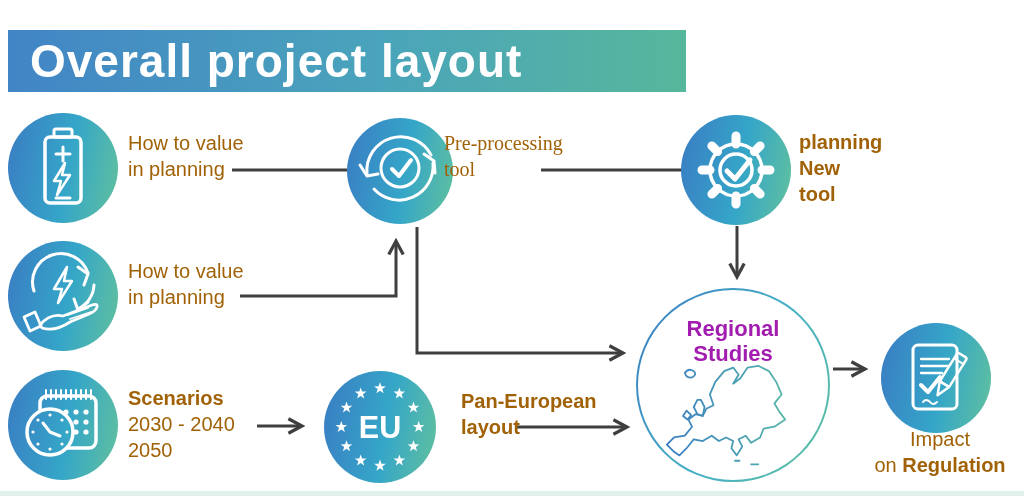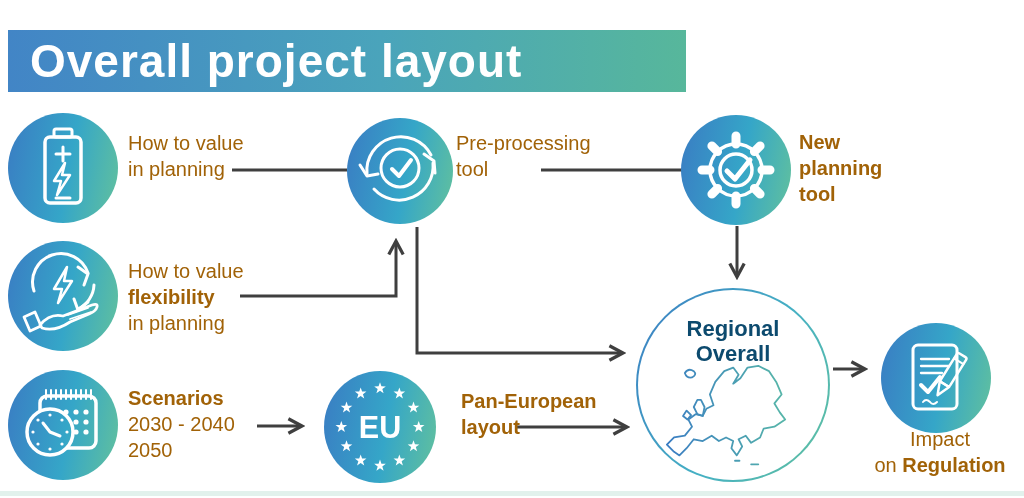--- a/index.html
+++ b/index.html
@@ -22,21 +22,21 @@
   .label{position:absolute;font-size:20px;line-height:26px;color:#a16207;}
   .b{font-weight:bold;}
   .center{text-align:center;}
 
   
   .big-ring{position:absolute;left:636px;top:288px;width:194px;height:194px;border-radius:50%;
             background:linear-gradient(120deg,#3a7cc3,#45b0c4 55%,#62c19d);padding:0;}
   .big-ring .inner{position:absolute;left:2px;top:2px;right:2px;bottom:2px;border-radius:50%;
             background:#ffffff;}
   .big-ring .caption{position:absolute;left:0;top:26px;width:100%;text-align:center;
-            font-size:22px;line-height:25px;font-weight:bold;color:#0c4a6e;}
+            font-size:22px;line-height:25px;font-weight:bold;color:#a21caf;}
   .map{position:absolute;left:20px;top:74px;width:154px;height:112px;}
 
   .overlay{position:absolute;left:0;top:0;width:1024px;height:498px;pointer-events:none;}
 
   .bottom-strip{position:absolute;left:0;top:491px;width:1024px;height:5px;background:#e2f1ec;}
 </style>
 </head>
 <body>
 
 <div id="canvas">
@@ -88,21 +88,20 @@
         <path d="M80,61 L70,69 L66,58" stroke-width="3"></path>
         <path d="M59,26 L46,48 L54,48 L50,62 L64,40 L56,40 Z" stroke-width="2.5"></path>
         <path d="M16,76 L27,71 L33,85 L22,90 Z" stroke-width="2.8"></path>
         <path d="M32,84 Q42,72 55,75 L84,64 Q90,62 89,66 Q88,70 81,73 L62,81 Q47,91 34,87 Z" stroke-width="2.8"></path>
         <path d="M60,74 L80,67 M62,78 L83,71" stroke-width="1.8"></path>
       </g>
     </svg>
   </div>
   <div class="label" style="left:128px;top:258px;">
     <div>How to value</div>
-    <div class="b">flexibility</div>
     <div>in planning</div>
   </div>
 
   <div class="circle" style="left:8px;top:370px;width:110px;height:110px;">
     <svg viewBox="0 0 110 110">
       <defs>
         <linearGradient id="icongrad" x1="0" y1="35" x2="110" y2="55" gradientUnits="userSpaceOnUse">
           <stop offset="0" stop-color="#3a7cc3"></stop>
             <stop offset="0.55" stop-color="#35a6c8"></stop>
             <stop offset="1" stop-color="#62c19d"></stop>
@@ -148,38 +147,38 @@
       <g stroke="#ffffff" fill="none" stroke-linecap="round" stroke-linejoin="round">
         <circle cx="53" cy="50" r="19" stroke-width="3"></circle>
         <path d="M45,51 L52,58 L64,42" stroke-width="4"></path>
         <path d="M84,37 A34,34 0 0 0 20,56" stroke-width="3"></path>
         <path d="M13,47 L20,58 L31,56" stroke-width="3"></path>
         <path d="M27,71 A34,34 0 0 0 86,45" stroke-width="3"></path>
         <path d="M77,36 L87,43 L88,55" stroke-width="3"></path>
       </g>
     </svg>
   </div>
-  <div class="label" style="left:456px;top:130px;">
+  <div class="label" style="left:444px;top:130px;font-family:Liberation Serif, serif;">
     <div>Pre-processing</div>
     <div>tool</div>
   </div>
 
   <div class="circle" style="left:681px;top:115px;width:110px;height:110px;">
     <svg viewBox="0 0 110 110">
       <g stroke="#ffffff" fill="none" stroke-linecap="round">
         <path d="M55,29 L55,21 M73.4,36.6 L79.1,30.9 M81,55 L89,55 M73.4,73.4 L79.1,79.1 M55,81 L55,89 M36.6,73.4 L30.9,79.1 M29,55 L21,55 M36.6,36.6 L30.9,30.9" stroke-width="9"></path>
         <circle cx="55" cy="55" r="26" stroke-width="3.5"></circle>
         <circle cx="55" cy="55" r="16" stroke-width="3.5"></circle>
         <path d="M46,56 L54,64 L69,45" stroke-width="5" stroke-linejoin="round"></path>
       </g>
     </svg>
   </div>
   <div class="label b" style="left:799px;top:129px;">
+    <div>planning</div>
     <div>New</div>
-    <div>planning</div>
     <div>tool</div>
   </div>
 
   <div class="circle" style="left:324px;top:371px;width:112px;height:112px;">
     <svg viewBox="0 0 110 110">
       <defs>
         <path id="star" d="M0,-6 L1.41,-1.94 L5.71,-1.85 L2.28,0.74 L3.53,4.85 L0,2.4 L-3.53,4.85 L-2.28,0.74 L-5.71,-1.85 L-1.41,-1.94 Z"></path>
       </defs>
       <g fill="#ffffff">
         <use href="#star" transform="translate(55,17)"></use>
@@ -200,21 +199,21 @@
   </div>
   <div class="label b" style="left:443px;top:388px;margin-left:18px;">
     <div>Pan-European</div>
     <div>layout</div>
   </div>
 
   <div class="big-ring">
     <div class="inner">
       <div class="caption">
         <div>Regional</div>
-        <div>Overall</div>
+        <div>Studies</div>
       </div>
       <svg class="map" viewBox="0 0 160 125">
         <defs>
           <linearGradient id="mapGrad" x1="0" y1="60" x2="160" y2="50" gradientUnits="userSpaceOnUse">
             <stop offset="0" stop-color="#3a7cc3"></stop>
               <stop offset="1" stop-color="#5cc0a4"></stop>
           </linearGradient>
         </defs>
         <g stroke="url(#mapGrad)" stroke-width="2" fill="none" stroke-linejoin="round" stroke-linecap="round">
           <path d="M24,10 Q28,4 34,8 Q38,12 32,15 Q26,16 24,10 Z"></path>

